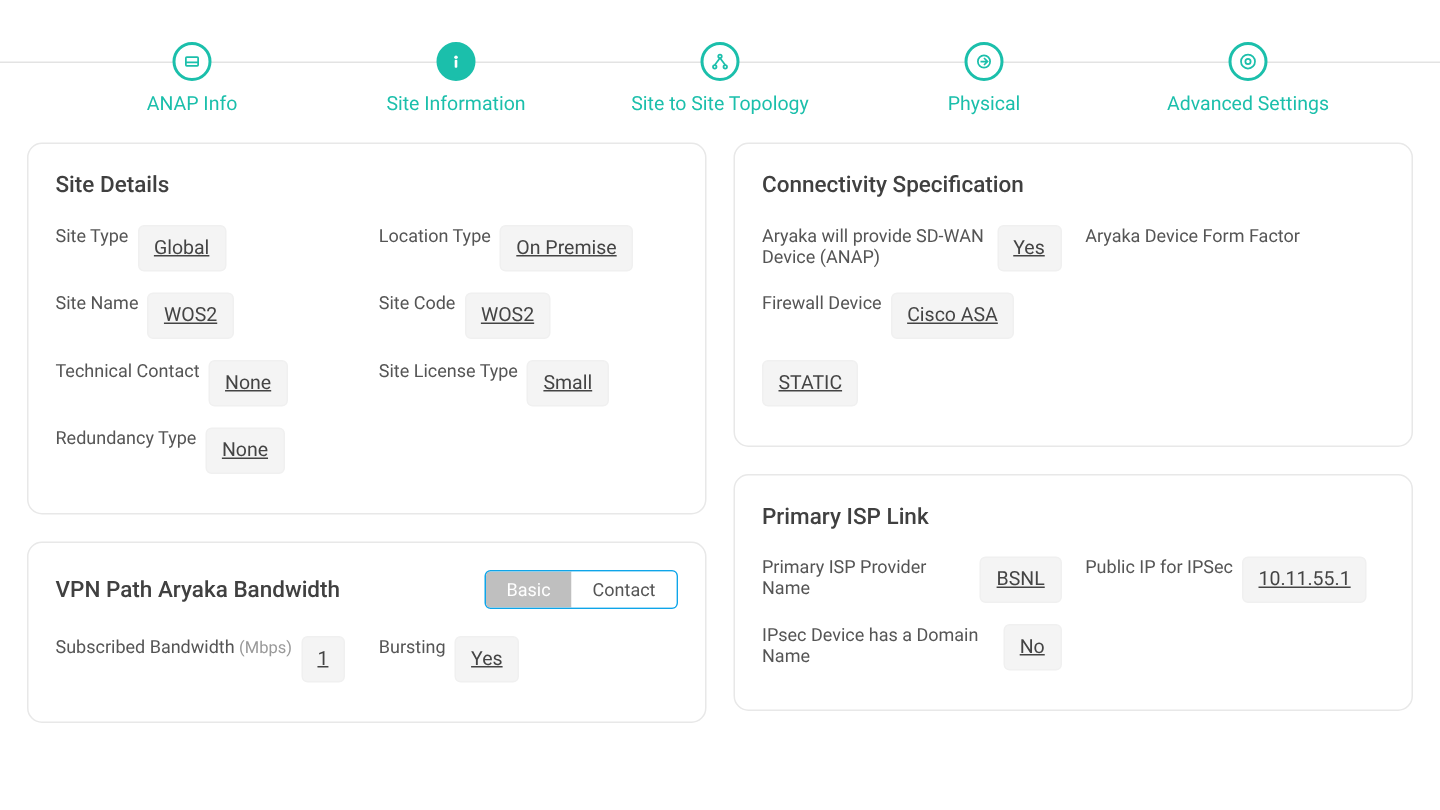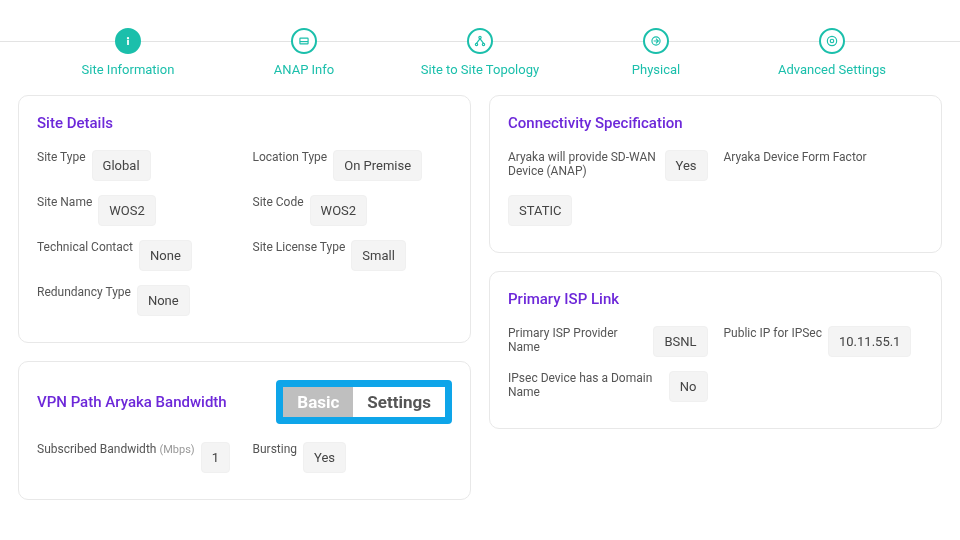--- a/index.html
+++ b/index.html
@@ -10,54 +10,54 @@
 .step-icon { width: 26px; height: 26px; border-radius: 50%; border: 2px solid #1bbfab; display: flex; align-items: center; justify-content: center; background: #fff; color: #1bbfab; z-index: 2; }
 .step-icon.active { background: #1bbfab; color: #fff; }
 .step-icon svg { width: 14px; height: 14px; }
 .step-label { margin-top: 8px; font-size: 13px; color: #1bbfab; white-space: nowrap; }
 .step-line { position: absolute; top: 41px; left: 0; right: 0; height: 1px; background: #e3e3e3; z-index: 1; }
 
 .cols { display: flex; gap: 18px; padding: 10px 18px 0 18px; }
 .col { flex: 1; display: flex; flex-direction: column; gap: 18px; }
 .card { border: 1px solid #e8e8e8; border-radius: 10px; padding: 18px 18px 12px 18px; background: #fff; }
 .card-head { display: flex; align-items: center; justify-content: space-between; margin-bottom: 18px; }
-.card-title { font-size: 15px; font-weight: 500; color: #6d28d9; }
+.card-title { font-size: 15px; font-weight: 500; color: #404040; }
 .field-row { display: flex; gap: 16px; margin-bottom: 14px; }
 .field { flex: 1; display: flex; flex-direction: row; gap: 6px; }
 .field-label { font-size: 12px; color: #555; }
 .field-unit { color: #999; font-size: 11px; }
-.field-value { background: #f4f4f4; border: 1px solid #f0f0f0; border-radius: 4px; padding: 7px 10px; font-size: 13px; color: #444; min-height: 30px; }
+.field-value { background: #f4f4f4; border: 1px solid #f0f0f0; border-radius: 4px; padding: 7px 10px; font-size: 13px; color: #444; min-height: 30px; text-decoration: underline; }
 .empty-slot { flex: 1; }
 
-.toggle { display: flex; border: 7px solid #0ea5e9; border-radius: 4px; overflow: hidden; font-size: 17px; font-weight: bold; }
+.toggle { display: flex; border: 1px solid #0ea5e9; border-radius: 4px; overflow: hidden; font-size: 12px; }
 .toggle-opt { padding: 5px 14px; cursor: pointer; background: #fff; color: #555; }
 .toggle-opt.active { background: #bfbfbf; color: #fff; }
 </style>
 </head>
 <body>
 
 <div class="step-line"></div>
 <div class="stepper">
   <div class="step">
+    <div class="step-icon">
+      <svg viewBox="0 0 24 24" fill="none" stroke="currentColor" stroke-width="2">
+          <rect x="5" y="7" width="14" height="10" rx="1"></rect>
+          <line x1="5" y1="13" x2="19" y2="13"></line>
+        </svg>
+    </div>
+    <div class="step-label">ANAP Info</div>
+  </div>
+  <div class="step">
     <div class="step-icon active">
       <svg viewBox="0 0 24 24" fill="currentColor">
           <circle cx="12" cy="7" r="2"></circle>
           <rect x="10.5" y="10" width="3" height="9" rx="1"></rect>
         </svg>
     </div>
     <div class="step-label">Site Information</div>
-  </div>
-  <div class="step">
-    <div class="step-icon">
-      <svg viewBox="0 0 24 24" fill="none" stroke="currentColor" stroke-width="2">
-          <rect x="5" y="7" width="14" height="10" rx="1"></rect>
-          <line x1="5" y1="13" x2="19" y2="13"></line>
-        </svg>
-    </div>
-    <div class="step-label">ANAP Info</div>
   </div>
   <div class="step">
     <div class="step-icon">
       <svg viewBox="0 0 24 24" fill="none" stroke="currentColor" stroke-width="2">
           <circle cx="12" cy="6" r="2"></circle>
           <circle cx="6" cy="18" r="2"></circle>
           <circle cx="18" cy="18" r="2"></circle>
           <line x1="12" y1="8" x2="6" y2="16"></line>
           <line x1="12" y1="8" x2="18" y2="16"></line>
         </svg>
@@ -127,21 +127,21 @@
         </div>
         <div class="empty-slot"></div>
       </div>
     </div>
 
     <div class="card">
       <div class="card-head">
         <div class="card-title">VPN Path Aryaka Bandwidth</div>
         <div class="toggle">
           <div class="toggle-opt active">Basic</div>
-          <div class="toggle-opt">Settings</div>
+          <div class="toggle-opt">Contact</div>
         </div>
       </div>
       <div class="field-row">
         <div class="field">
           <div class="field-label"><span>Subscribed Bandwidth</span>&nbsp;<span class="field-unit">(Mbps)</span></div>
           <div class="field-value">1</div>
         </div>
         <div class="field">
           <div class="field-label">Bursting</div>
           <div class="field-value">Yes</div>
@@ -160,20 +160,27 @@
         <div class="field">
           <div class="field-label">Aryaka will provide SD-WAN Device (ANAP)</div>
           <div class="field-value">Yes</div>
         </div>
         <div class="field">
           <div class="field-label">Aryaka Device Form Factor</div>
         </div>
       </div>
       <div class="field-row">
         <div class="field">
+          <div class="field-label">Firewall Device</div>
+          <div class="field-value">Cisco ASA</div>
+        </div>
+        <div class="empty-slot"></div>
+      </div>
+      <div class="field-row">
+        <div class="field">
           <div class="field-value">STATIC</div>
         </div>
         <div class="empty-slot"></div>
       </div>
     </div>
 
     <div class="card">
       <div class="card-head">
         <div class="card-title">Primary ISP Link</div>
       </div>

